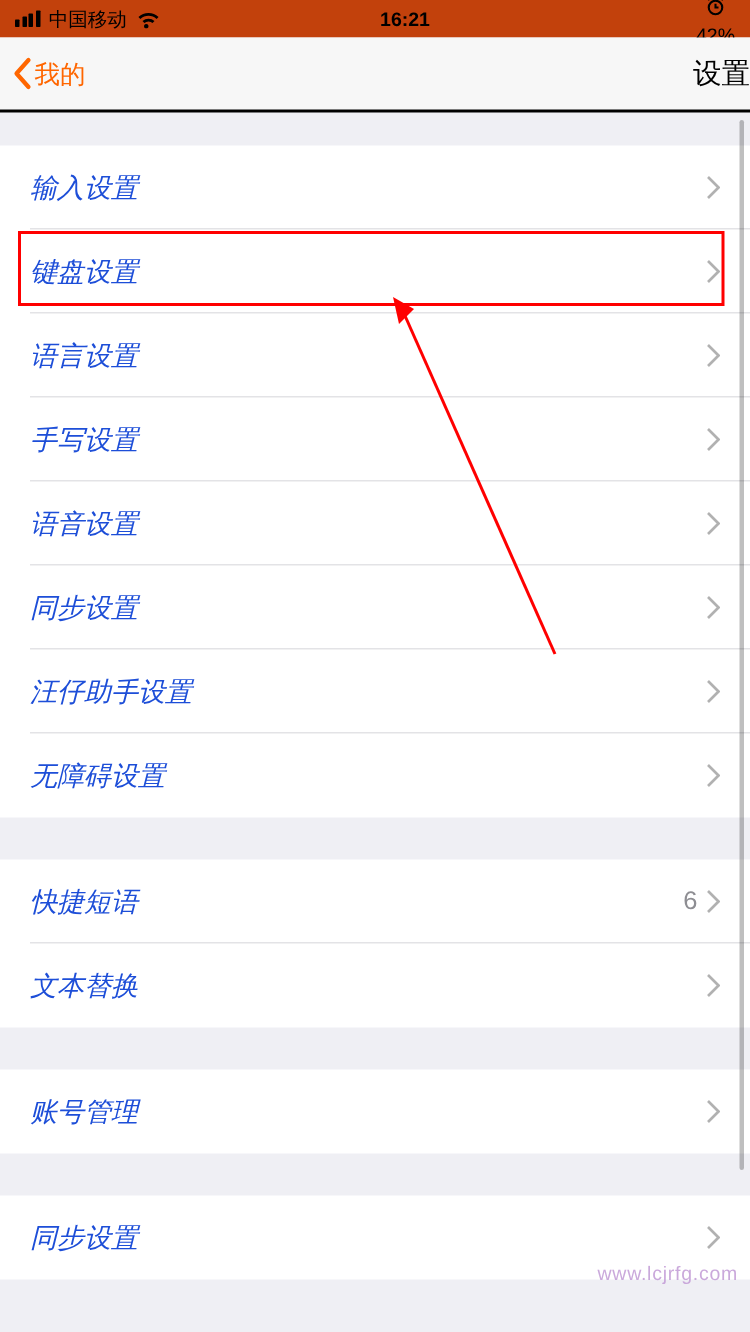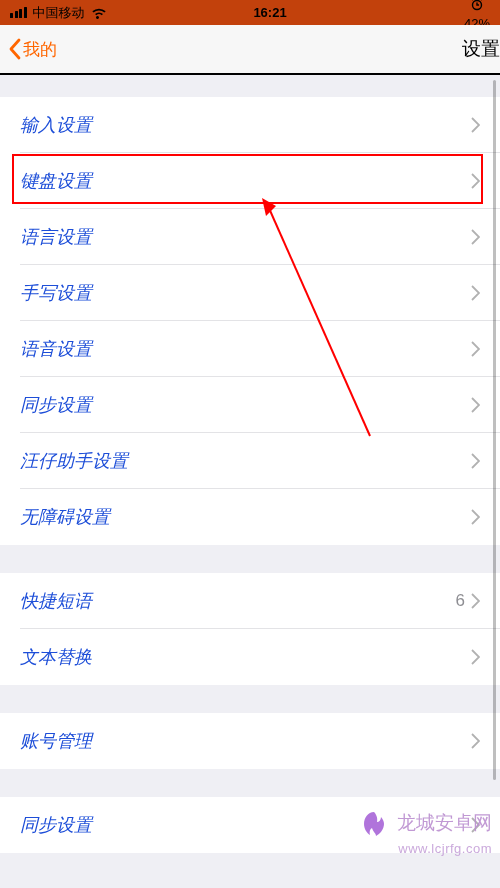--- a/index.html
+++ b/index.html
@@ -234,20 +234,14 @@
 </div>
 
 <div class="highlight-box"></div>
 <svg class="arrow" viewBox="0 0 111 240">
   <line x1="108" y1="238" x2="6" y2="8" stroke="#ff0000" stroke-width="2"></line>
   <polygon points="0,0 14,8 4,18" fill="#ff0000"></polygon>
 </svg>
 <div class="scrollbar"></div>
 
 <div class="watermark">
-  <div>
-    <svg class="watermark-logo" viewBox="0 0 30 30">
-        <path d="M15 3 C9 3 5 9 5 15 c0 5 3 9 6 11 c-1-3 0-6 2-7 c1 4 4 5 4 8 c4-2 8-7 8-12 c0-2-1-5-3-7 c0 3-2 5-4 5 c1-4-1-8-3-10z" fill="#a865d8"></path>
-      </svg>
-    <span>龙城安卓网</span>
-  </div>
   <div class="watermark-sub">www.lcjrfg.com</div>
 </div>
 
 </body></html>

